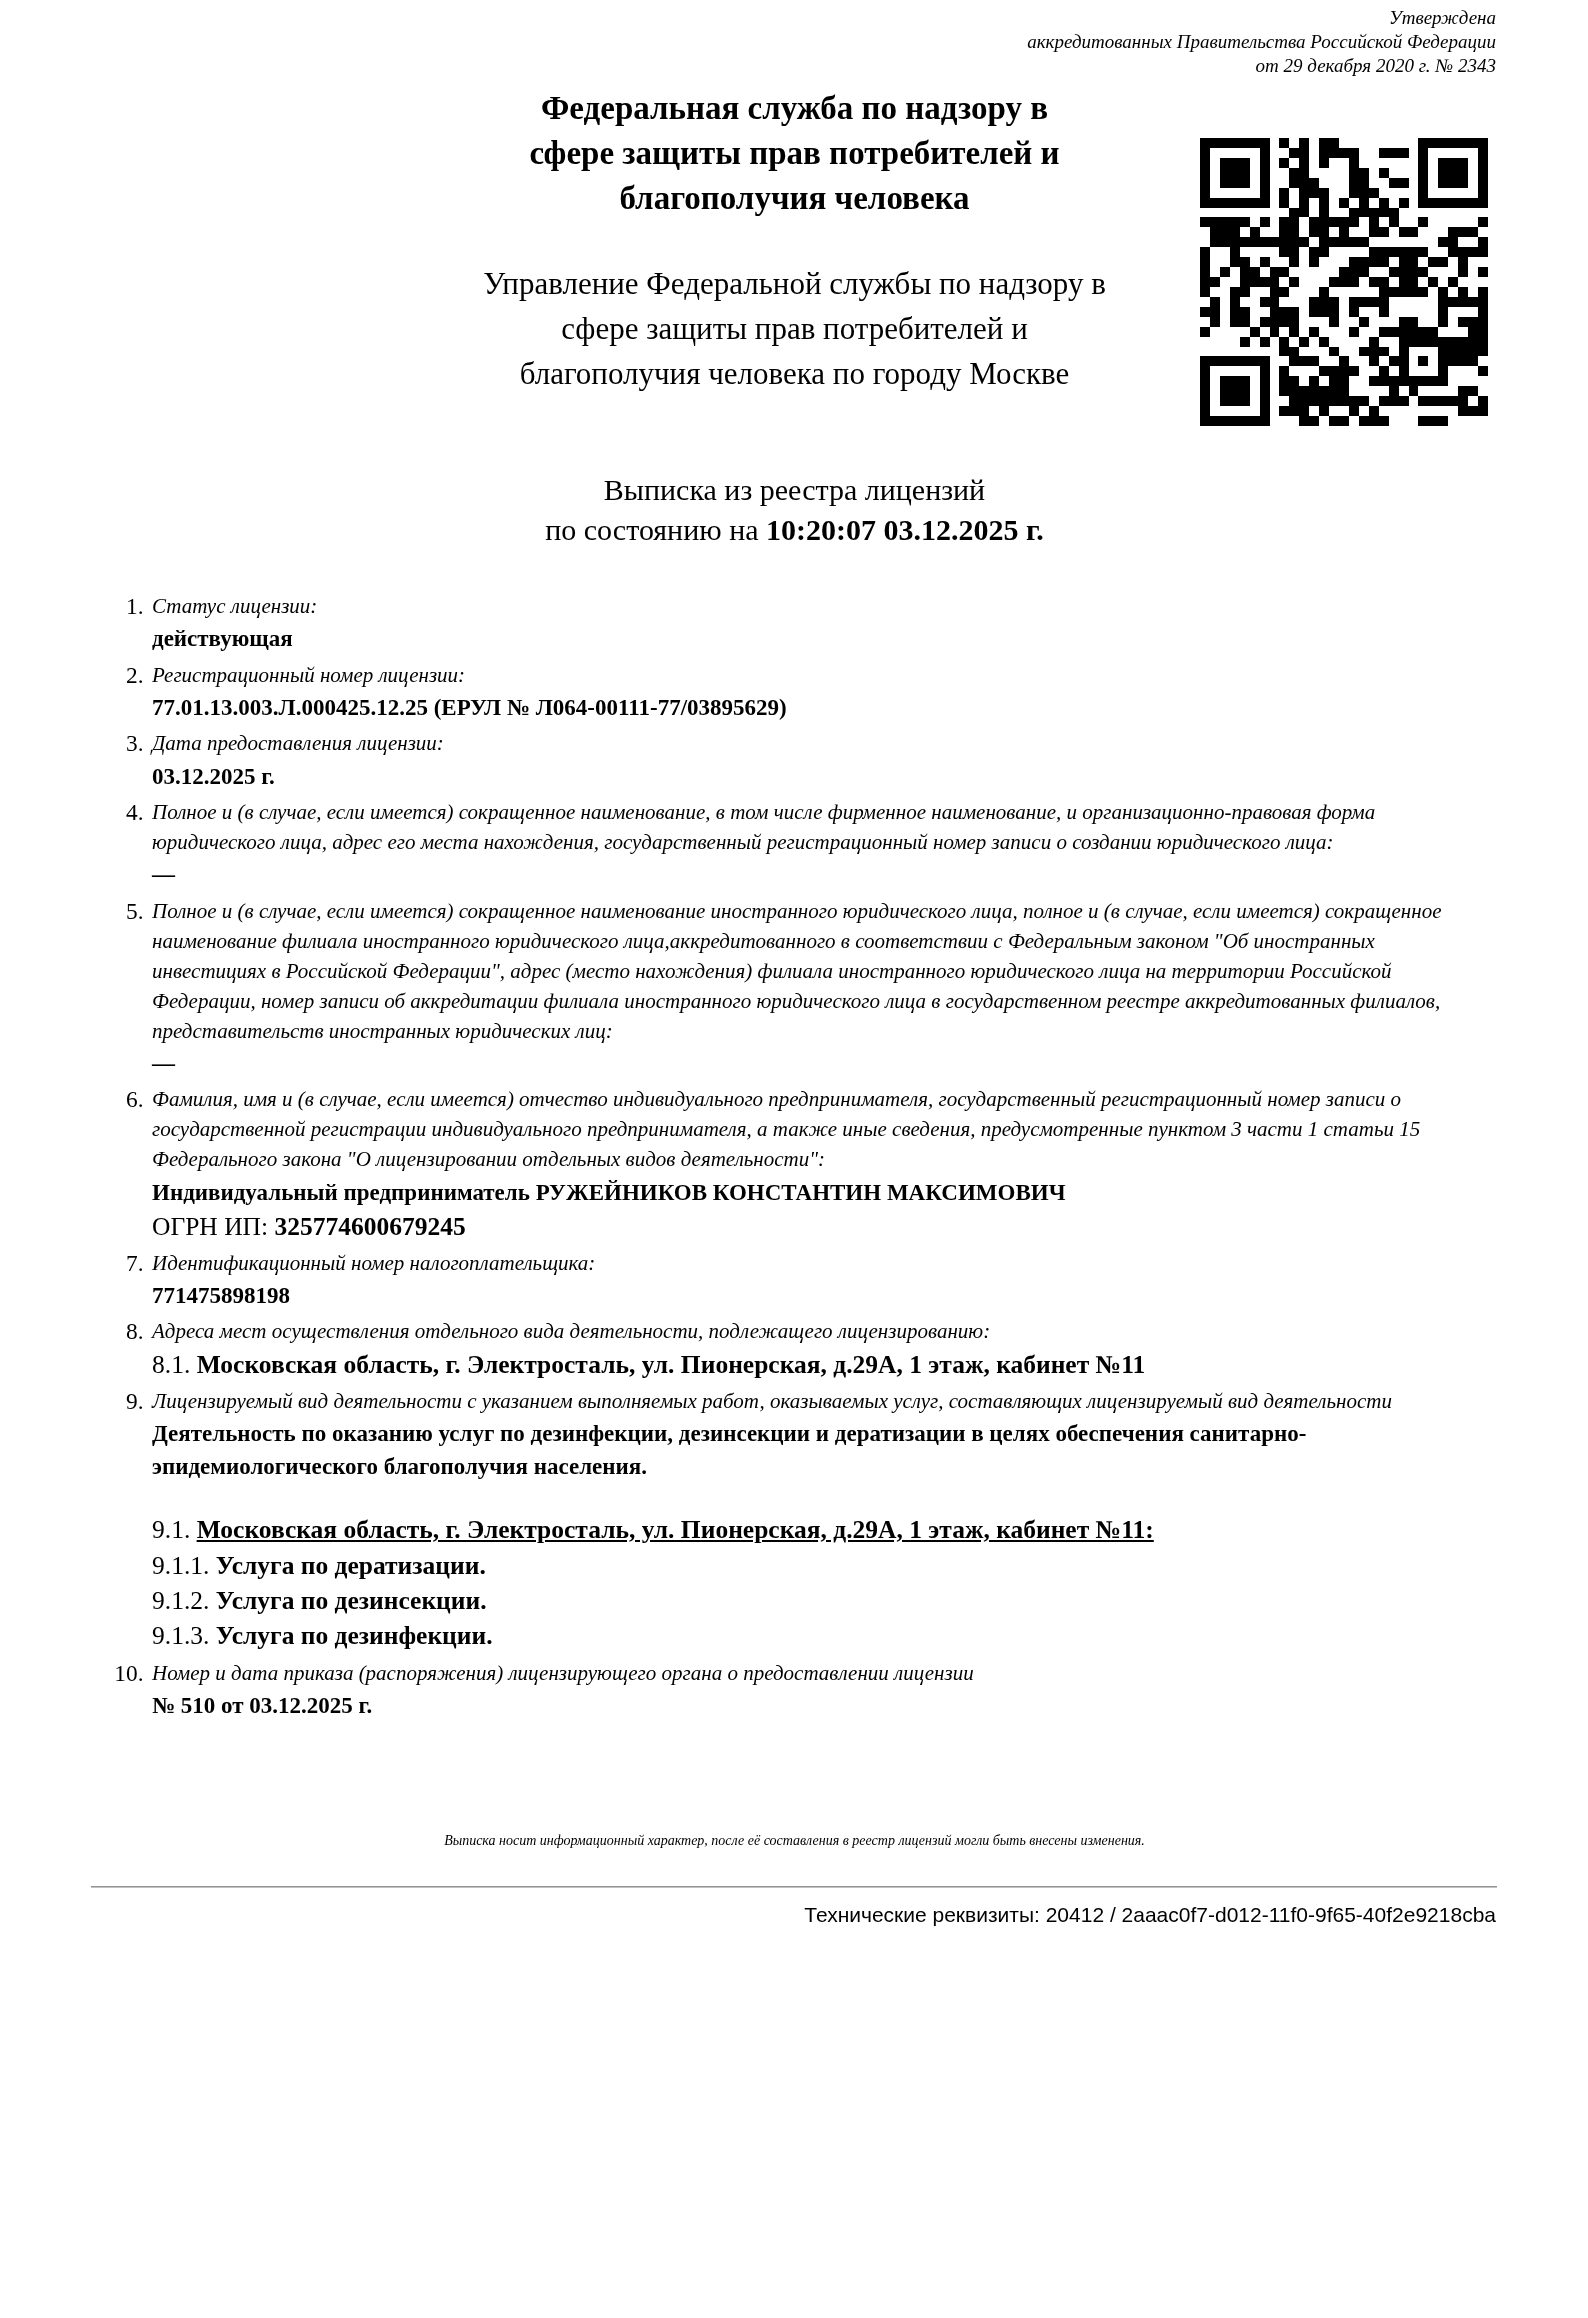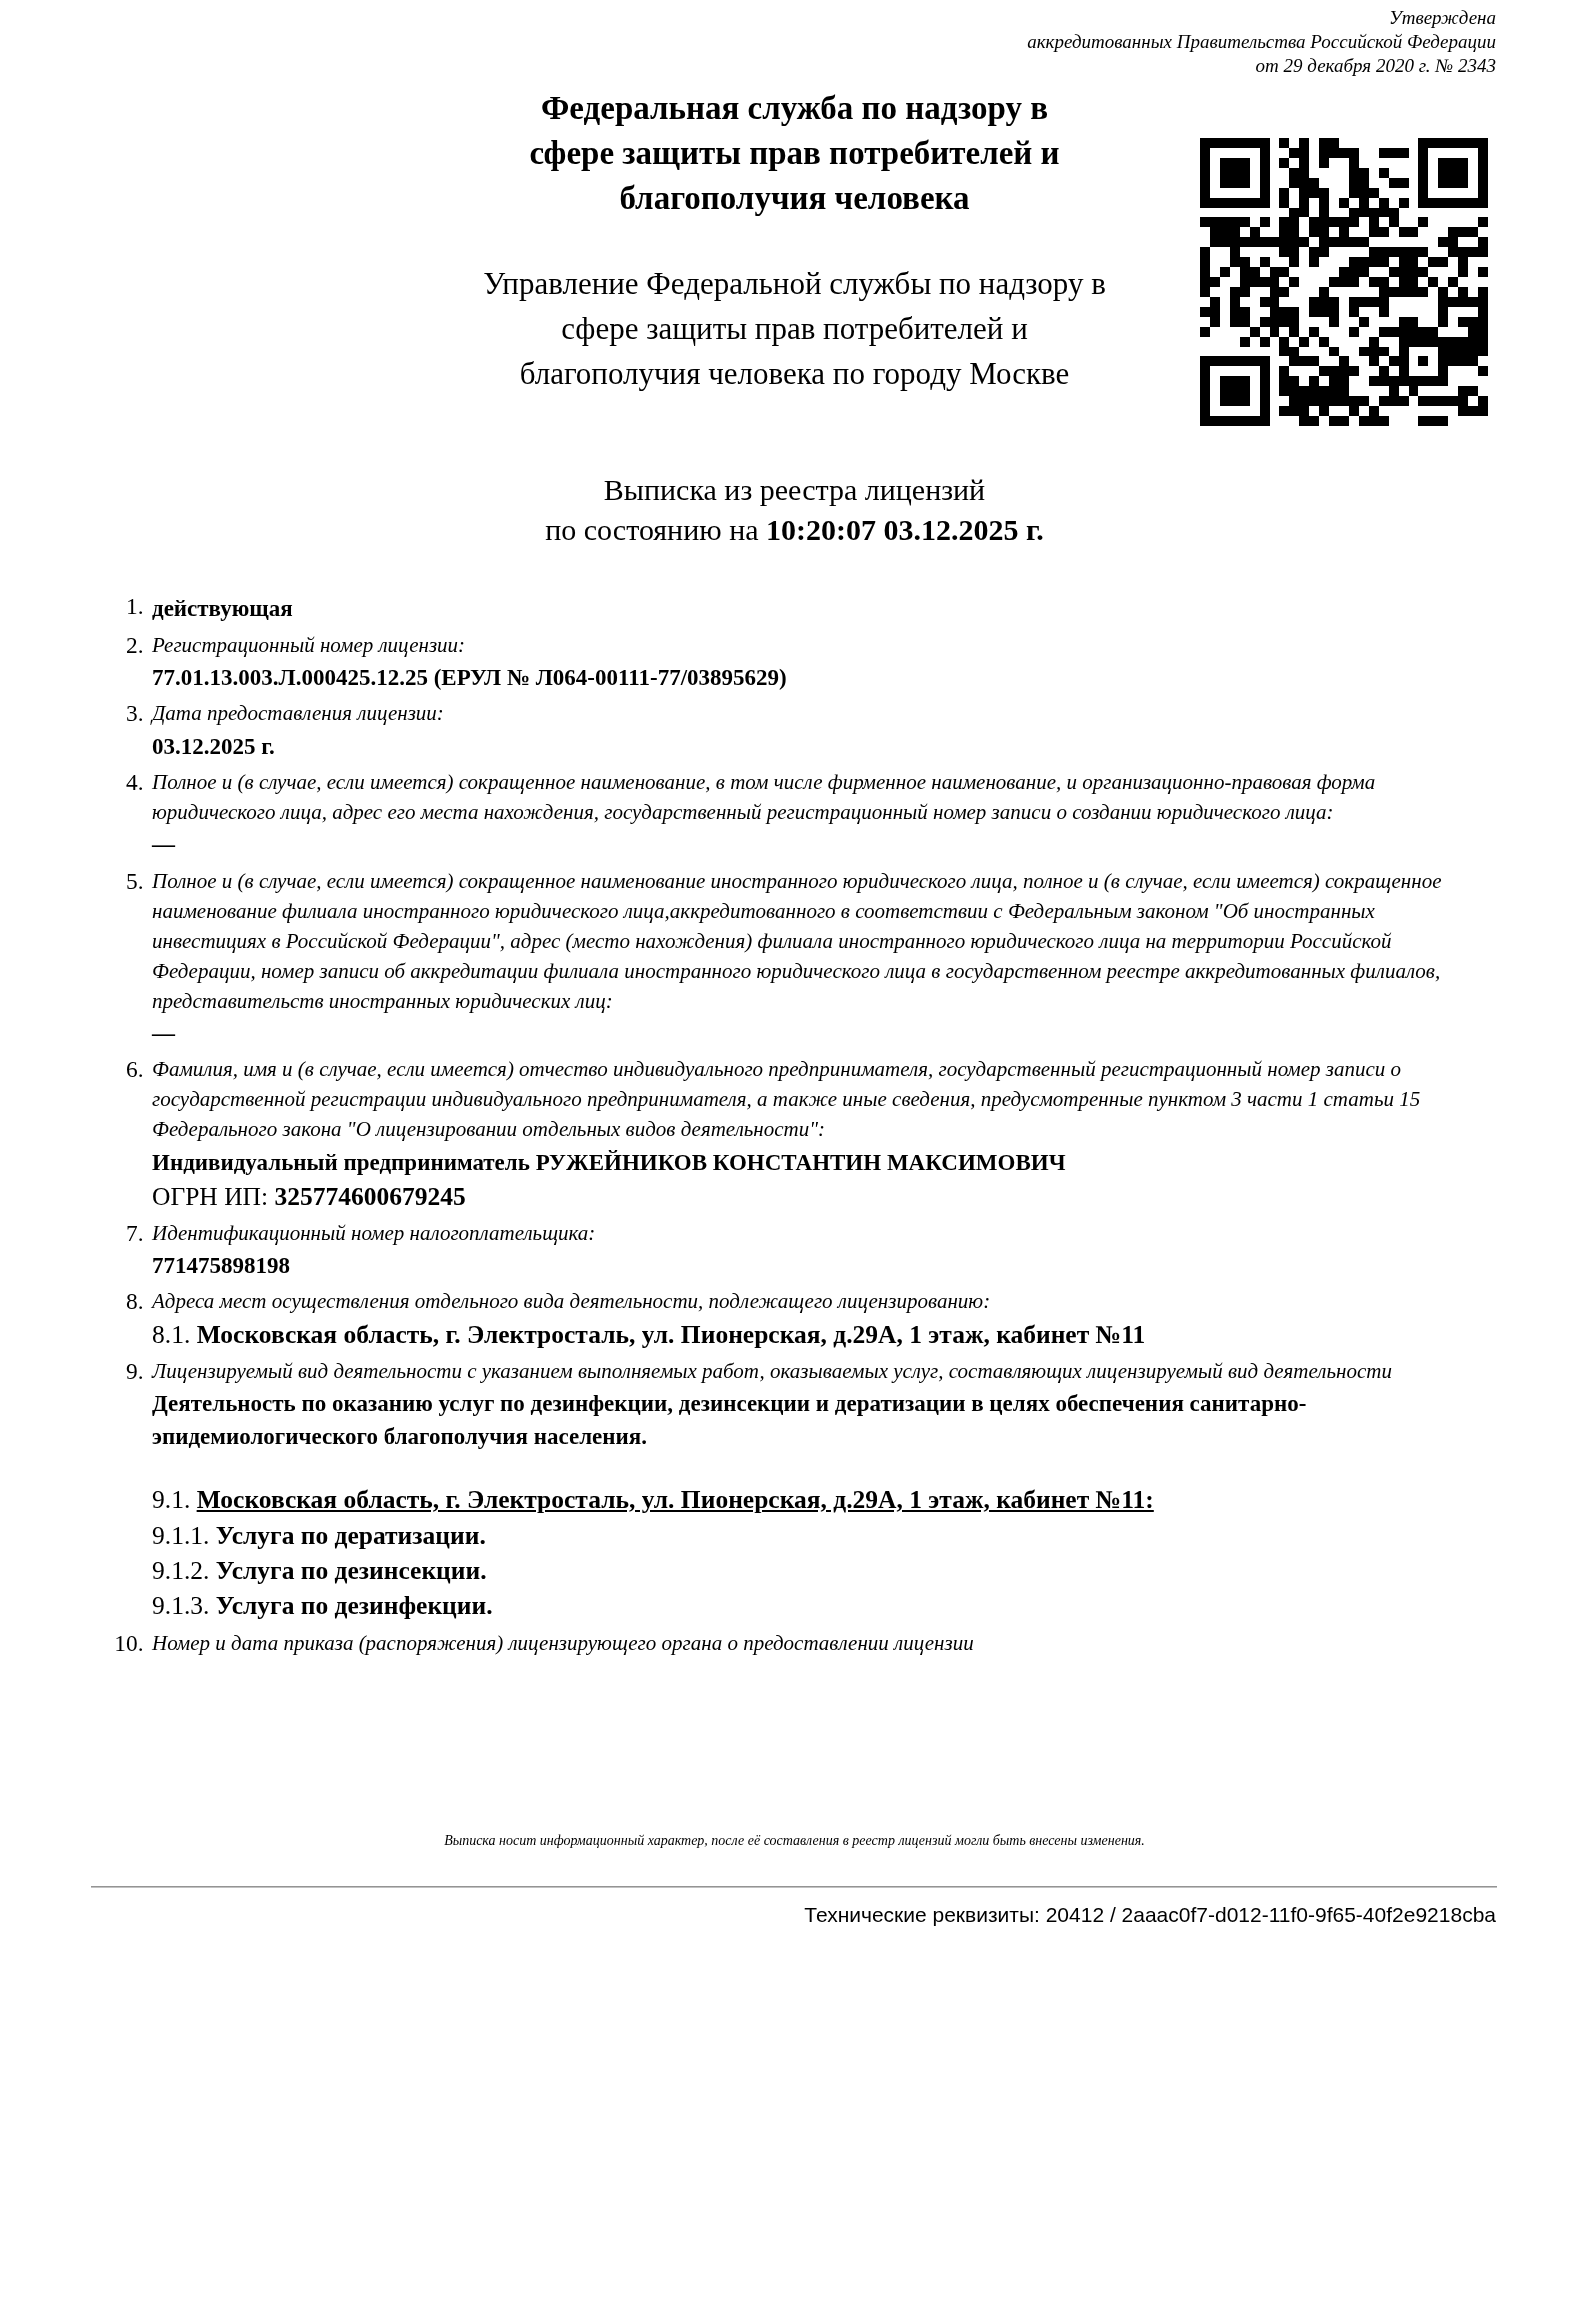--- a/index.html
+++ b/index.html
@@ -590,20 +590,21 @@
   <div class="doc-title">
     <div>Выписка из реестра лицензий</div>
     <div><span>по состоянию на </span><span class="ts">10:20:07 03.12.2025 г.</span></div>
   </div>
 
   <div class="list">
 
     <div class="item">
       <div class="num">1.</div>
       <div class="content">
+        <div class="label">Статус лицензии:</div>
         <div class="value">действующая</div>
       </div>
     </div>
 
     <div class="item">
       <div class="num">2.</div>
       <div class="content">
         <div class="label">Регистрационный номер лицензии:</div>
         <div class="value">77.01.13.003.Л.000425.12.25 (ЕРУЛ № Л064-00111-77/03895629)</div>
       </div>
@@ -667,20 +668,21 @@
         <div class="sub-line"><span>9.1.1. </span><span class="b">Услуга по дератизации.</span></div>
         <div class="sub-line"><span>9.1.2. </span><span class="b">Услуга по дезинсекции.</span></div>
         <div class="sub-line"><span>9.1.3. </span><span class="b">Услуга по дезинфекции.</span></div>
       </div>
     </div>
 
     <div class="item">
       <div class="num">10.</div>
       <div class="content">
         <div class="label">Номер и дата приказа (распоряжения) лицензирующего органа о предоставлении лицензии</div>
+        <div class="value">№ 510 от 03.12.2025 г.</div>
       </div>
     </div>
 
   </div>
 
   <div class="note">Выписка носит информационный характер, после её составления в реестр лицензий могли быть внесены изменения.</div>
   <div class="rule"></div>
   <div class="tech">Технические реквизиты: 20412 / 2aaac0f7-d012-11f0-9f65-40f2e9218cba</div>
 
 </div>

